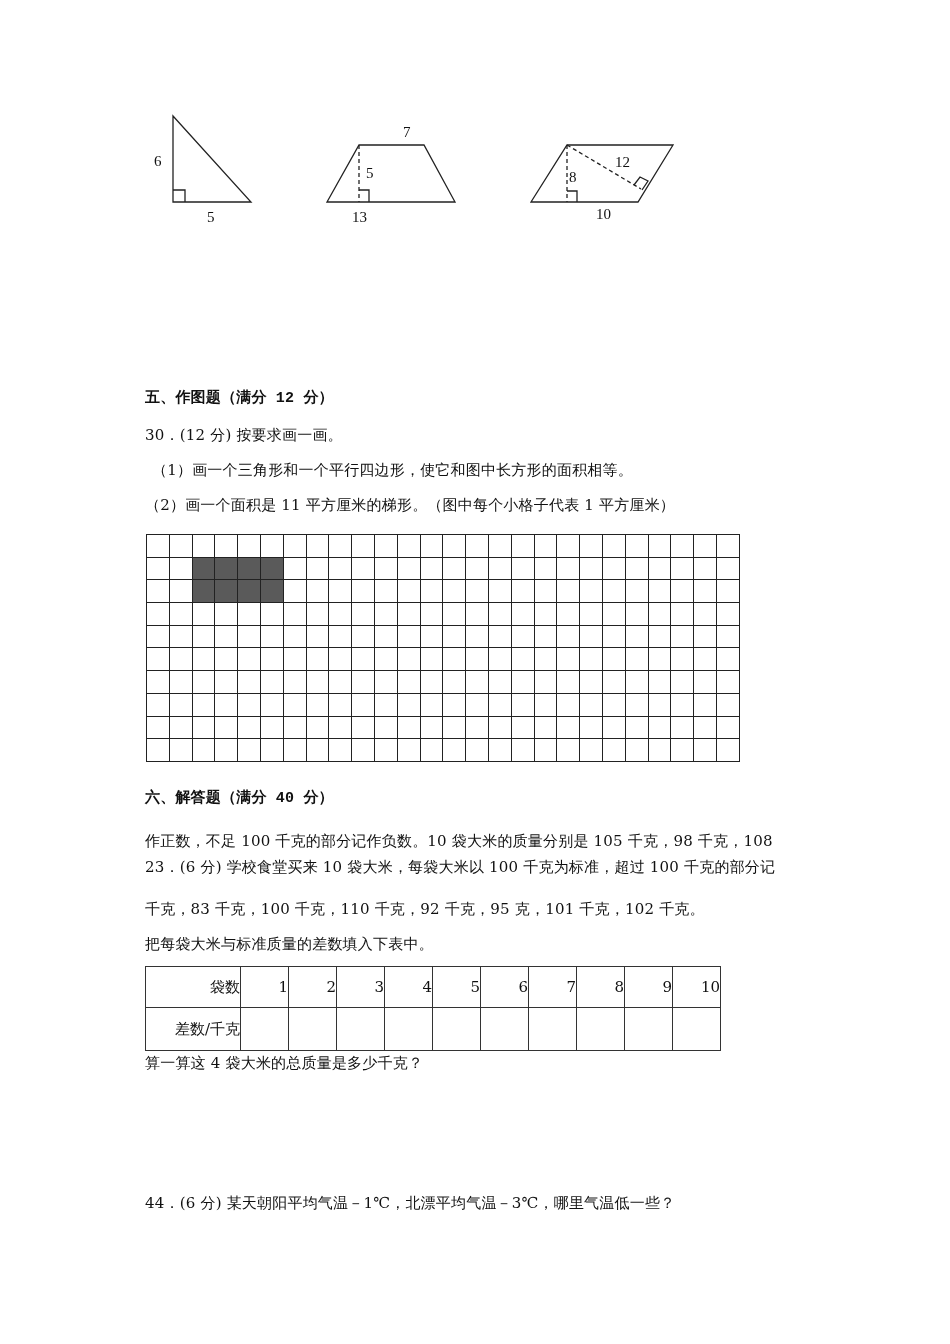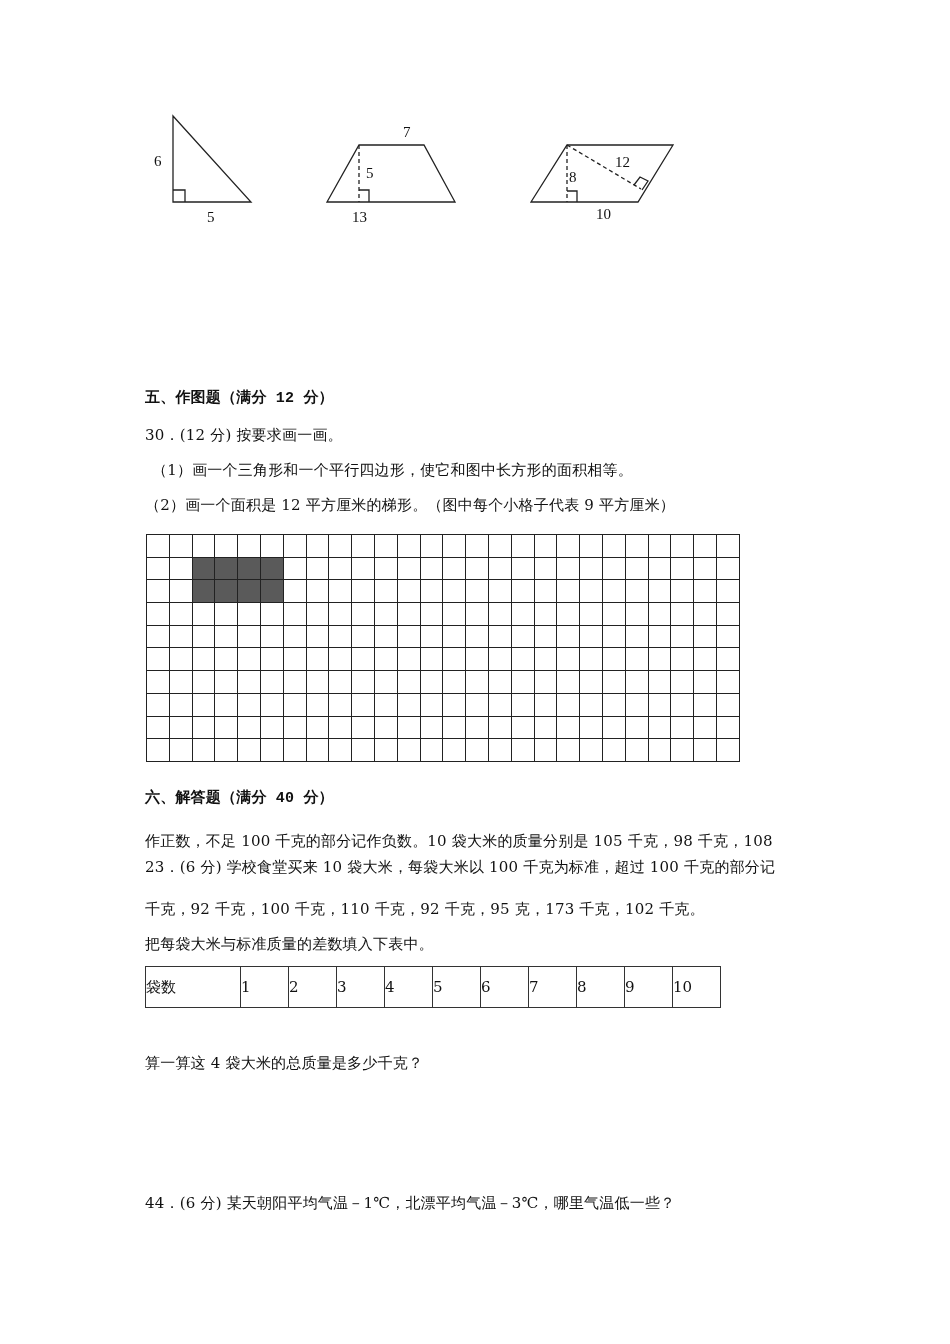--- a/index.html
+++ b/index.html
@@ -8,21 +8,21 @@
   .abs { position:absolute; }
   .txt { font-size:15px; line-height:20px; white-space:nowrap; letter-spacing:0.2px; }
   .heading { font-family: Liberation Mono, monospace; font-weight:bold; font-size:15px; }
   svg text { font-family: "Liberation Serif", "DejaVu Serif", serif; font-size:15px; fill:#111; }
   .grid { position:absolute; left:146px; top:534px; display:grid;
           grid-template-columns: repeat(26, 22.8px); grid-template-rows: repeat(10, 22.7px);
           border-top:1.5px solid #222; border-left:1.5px solid #222; }
   .cell { border-right:1.5px solid #222; border-bottom:1.5px solid #222; box-sizing:border-box; background:#fff; }
   .cell.shaded { background:#5a5a5a; }
   table.diff { position:absolute; left:145px; top:966px; border-collapse:collapse; }
-  table.diff td { border:1.5px solid #333; text-align:left; font-size:15px; padding:0; }
+  table.diff td { border:1.5px solid #333; text-align:right; font-size:15px; padding:0; }
   table.diff td.hdr { width:94px; }
   table.diff td.num { width:47px; }
   table.diff tr.r1 td { height:40px; }
   table.diff tr.r2 td { height:42px; }
 </style>
 </head>
 <body>
 
 <svg class="abs" style="left:0;top:0" width="950" height="240">
 
@@ -50,21 +50,21 @@
     <polyline points="634,185 640,177 648,181 642,190"></polyline>
   </g>
   <text x="569" y="182">8</text>
   <text x="615" y="167">12</text>
   <text x="596" y="219">10</text>
 </svg>
 
 <div class="abs txt heading" style="left:145px;top:389px">五、作图题（满分 12 分）</div>
 <div class="abs txt" style="left:145px;top:425px">30．(12 分) 按要求画一画。</div>
 <div class="abs txt" style="left:152px;top:460px">（1）画一个三角形和一个平行四边形，使它和图中长方形的面积相等。</div>
-<div class="abs txt" style="left:145px;top:495px">（2）画一个面积是 12 平方厘米的梯形。（图中每个小格子代表 9 平方厘米）</div>
+<div class="abs txt" style="left:145px;top:495px">（2）画一个面积是 11 平方厘米的梯形。（图中每个小格子代表 1 平方厘米）</div>
 
 <div class="grid" id="drawGrid">
     <div class="cell"></div>
     <div class="cell"></div>
     <div class="cell"></div>
     <div class="cell"></div>
     <div class="cell"></div>
     <div class="cell"></div>
     <div class="cell"></div>
     <div class="cell"></div>
@@ -318,36 +318,49 @@
     <div class="cell"></div>
     <div class="cell"></div>
     <div class="cell"></div>
     <div class="cell"></div>
     <div class="cell"></div>
   </div>
 
 <div class="abs txt heading" style="left:145px;top:789px">六、解答题（满分 40 分）</div>
 <div class="abs txt" style="left:145px;top:857px">23．(6 分) 学校食堂买来 10 袋大米，每袋大米以 100 千克为标准，超过 100 千克的部分记</div>
 <div class="abs txt" style="left:145px;top:831px">作正数，不足 100 千克的部分记作负数。10 袋大米的质量分别是 105 千克，98 千克，108</div>
-<div class="abs txt" style="left:145px;top:899px">千克，92 千克，100 千克，110 千克，92 千克，95 克，173 千克，102 千克。</div>
+<div class="abs txt" style="left:145px;top:899px">千克，83 千克，100 千克，110 千克，92 千克，95 克，101 千克，102 千克。</div>
 <div class="abs txt" style="left:145px;top:934px">把每袋大米与标准质量的差数填入下表中。</div>
 
 <table class="diff">
   <tbody>
       <tr class="r1">
     <td class="hdr">袋数</td>
     <td class="num">1</td>
     <td class="num">2</td>
     <td class="num">3</td>
     <td class="num">4</td>
     <td class="num">5</td>
     <td class="num">6</td>
     <td class="num">7</td>
     <td class="num">8</td>
     <td class="num">9</td>
     <td class="num">10</td>
   </tr>
+  <tr class="r2">
+    <td class="hdr">差数/千克</td>
+    <td></td>
+    <td></td>
+    <td></td>
+    <td></td>
+    <td></td>
+    <td></td>
+    <td></td>
+    <td></td>
+    <td></td>
+    <td></td>
+  </tr>
 </tbody>
   </table>
 
 <div class="abs txt" style="left:145px;top:1053px">算一算这 4 袋大米的总质量是多少千克？</div>
 
 <div class="abs txt" style="left:145px;top:1193px">44．(6 分) 某天朝阳平均气温－1℃，北漂平均气温－3℃，哪里气温低一些？</div>
 
 </body></html>

